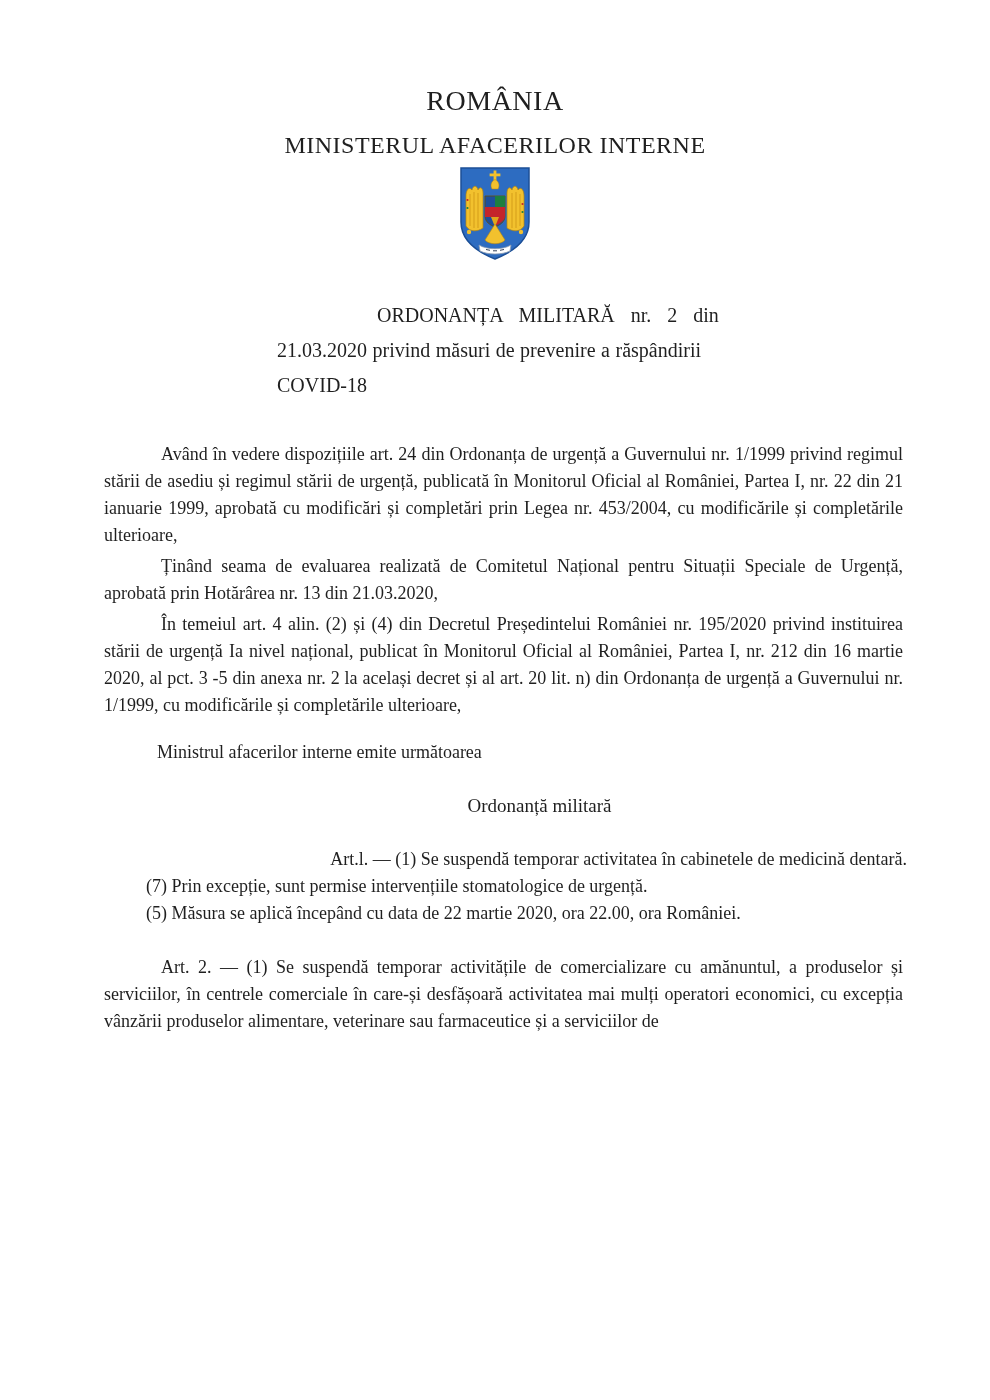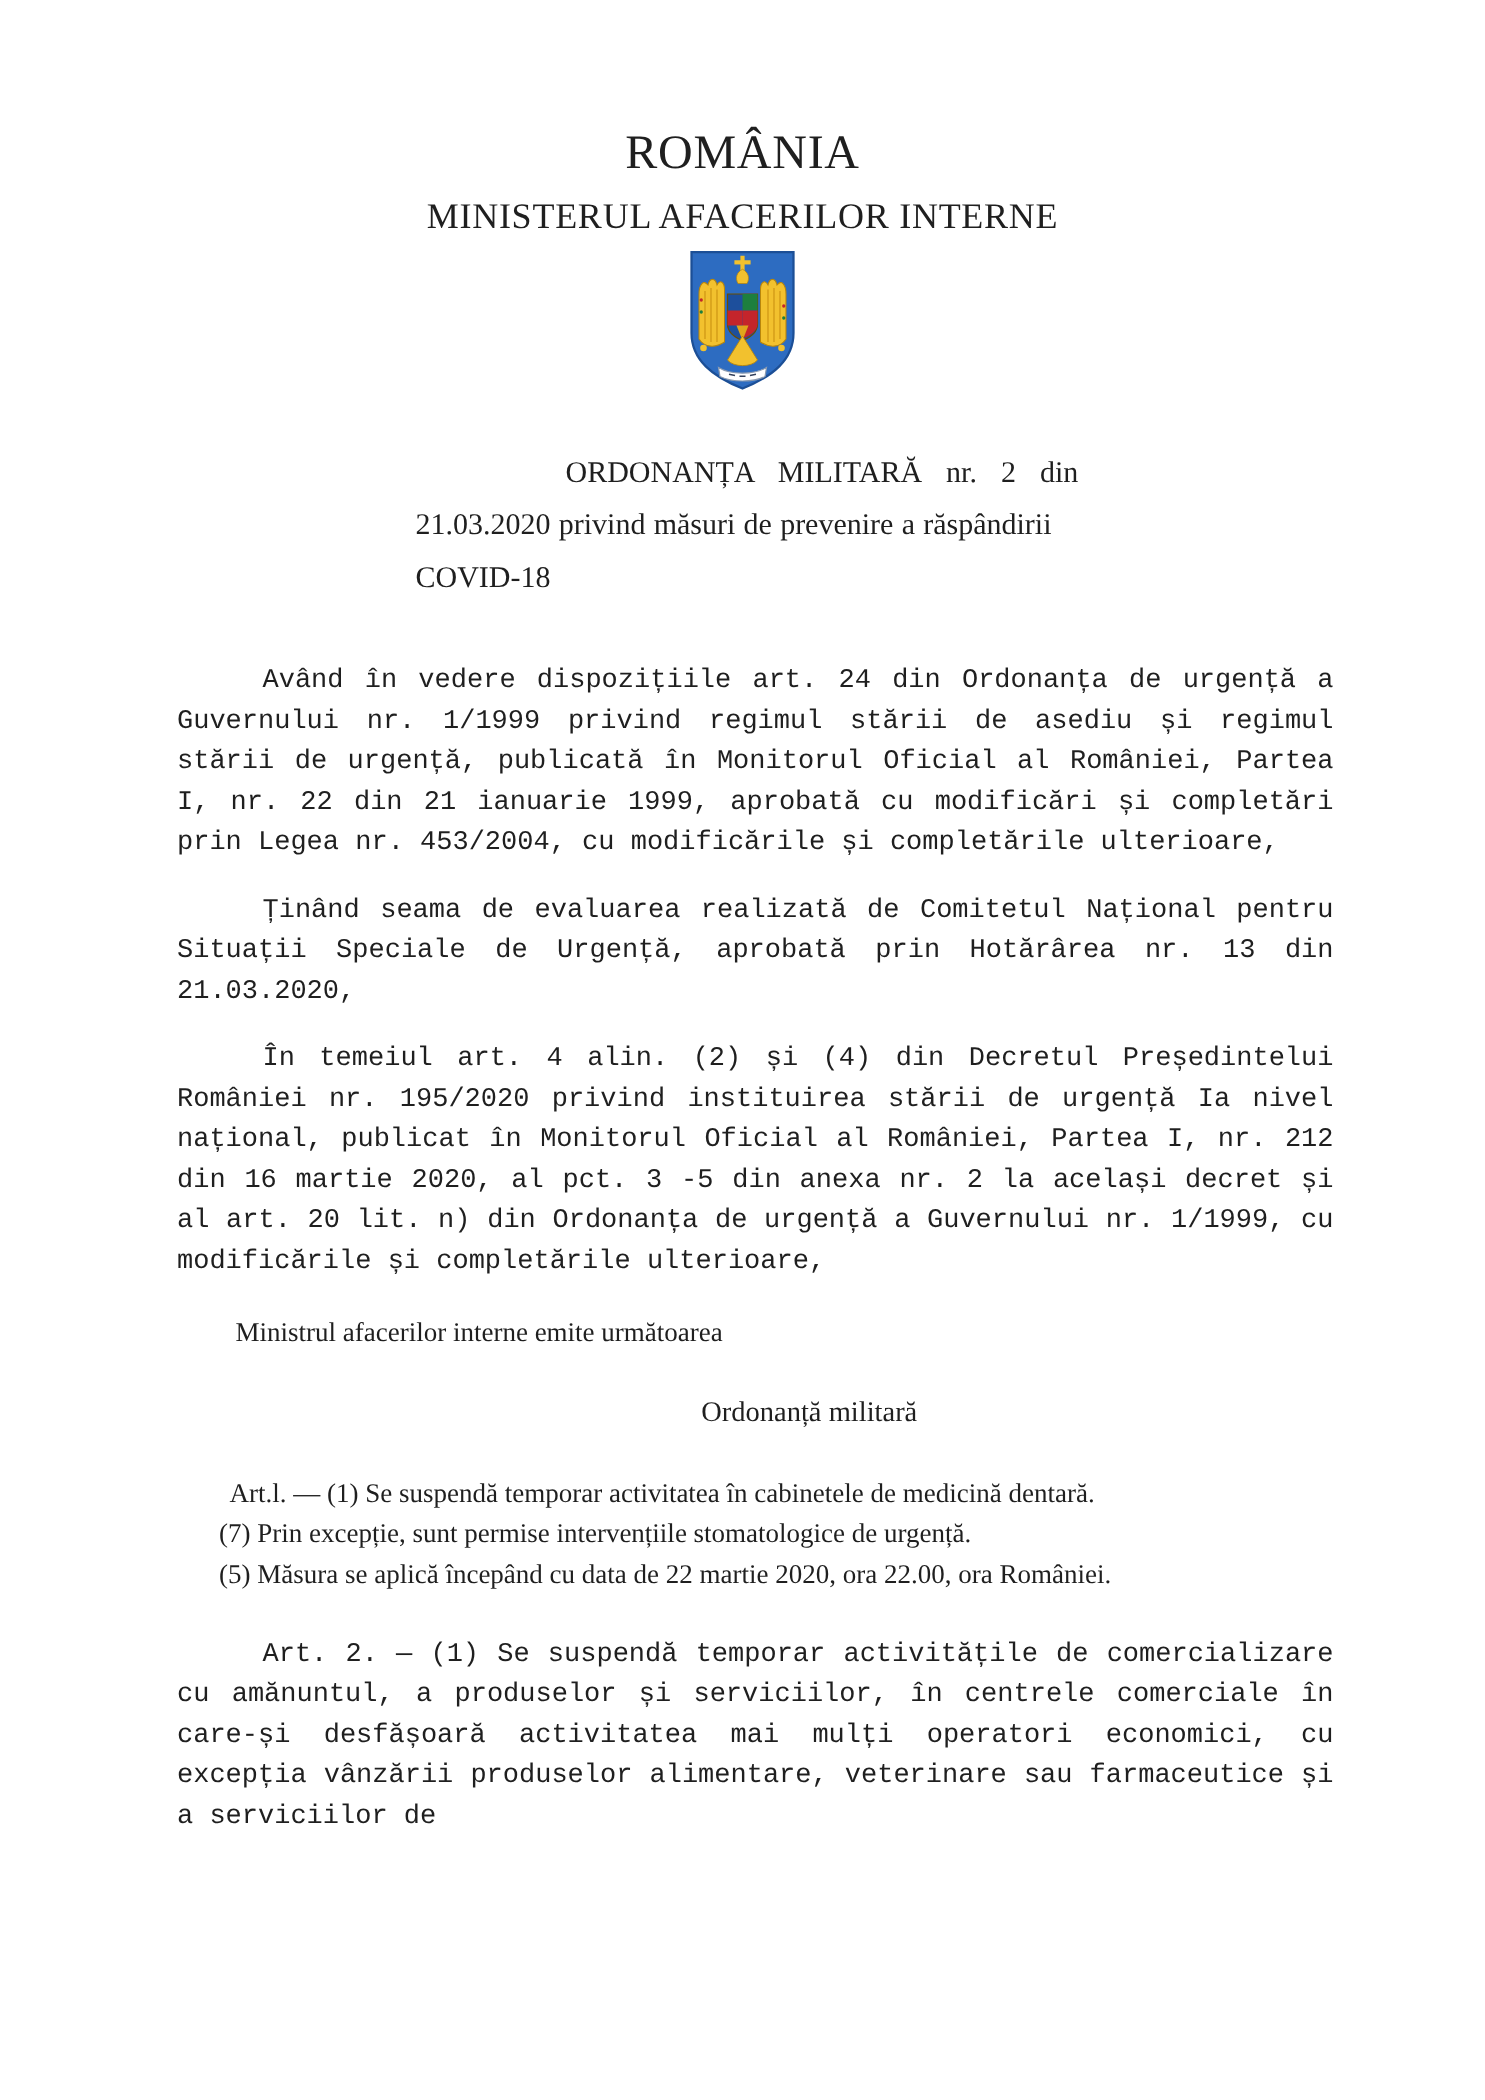--- a/index.html
+++ b/index.html
@@ -8,21 +8,21 @@
     width:990px;height:1400px;
     background:#ffffff;
     color:#1f1f1f;
     font-family:"Liberation Serif","DejaVu Serif",serif;
     overflow:hidden;
     box-sizing:border-box;
     padding-top:86px;
   }
   .country{
     text-align:center;
-    font-size:32px;line-height:30px;
+    font-size:28px;line-height:30px;
     letter-spacing:0.5px;
   }
   .ministry{
     text-align:center;
     font-size:24px;line-height:30px;
     margin-top:14px;
     letter-spacing:0.5px;
   }
   .coa-wrap{
     width:76px;height:96px;
@@ -49,38 +49,37 @@
     line-height:35px;
   }
   .t1{ padding-left:100px; word-spacing:11px; white-space:nowrap; }
   .t2{ word-spacing:0.5px; white-space:nowrap; }
   .body-text{
     margin:38px 83px 0 100px;
     font-size:18px;
     line-height:27px;
   }
   .para{
-    margin:18px;
+    margin:4px;
     text-align:justify;
     text-indent:57px;
-    font-family:Liberation Mono, monospace;
   }
   .issuer{
     margin:20px 0 0 0;
     text-align:left;
     text-indent:57px;
   }
   .doctype{
     margin:26px 0 0 0;
     text-align:center;
     padding-left:72px;
     font-size:19px;
   }
   .art1{ margin-top:27px; }
-  .a1-first{ padding-left:53px; }
+  .a1-first{ padding-left:53px;text-align:right; }
   .a1-line{ padding-left:46px; }
   .art2{ margin-top:27px; }
 </style>
 </head>
 <body>
 
 <div class="page">
 
   <div class="country">ROMÂNIA</div>
   <div class="ministry">MINISTERUL AFACERILOR INTERNE</div>

